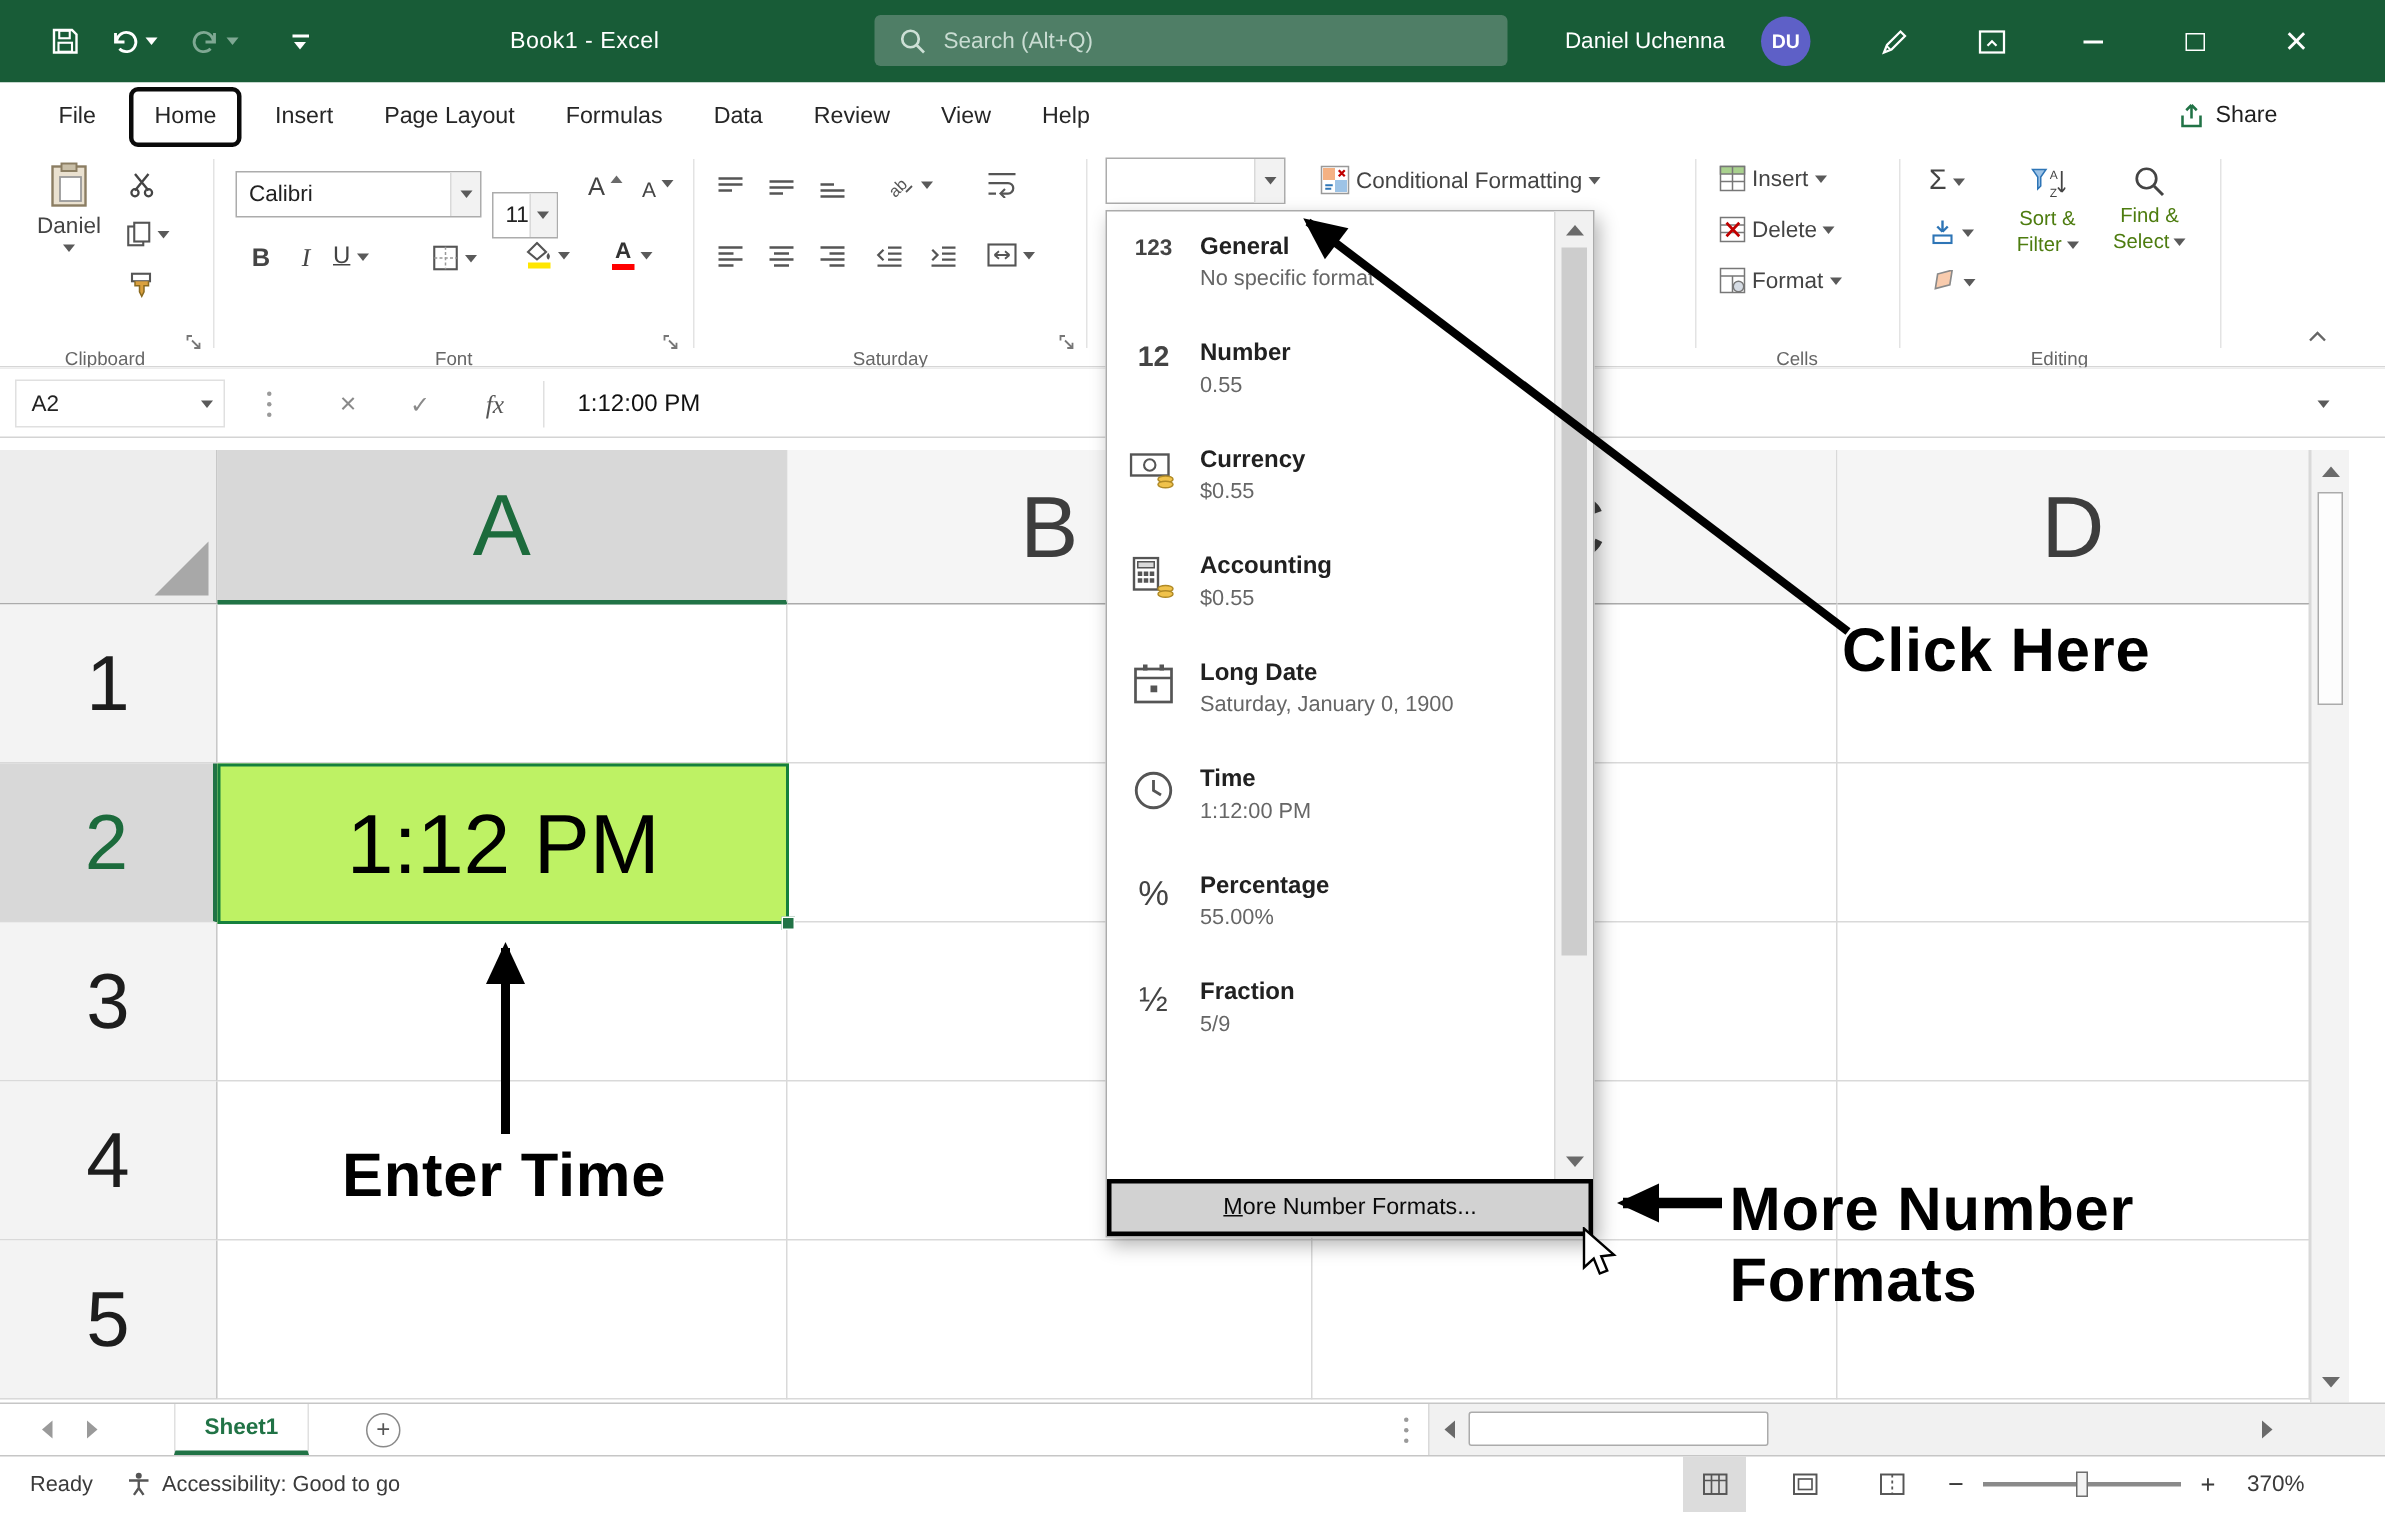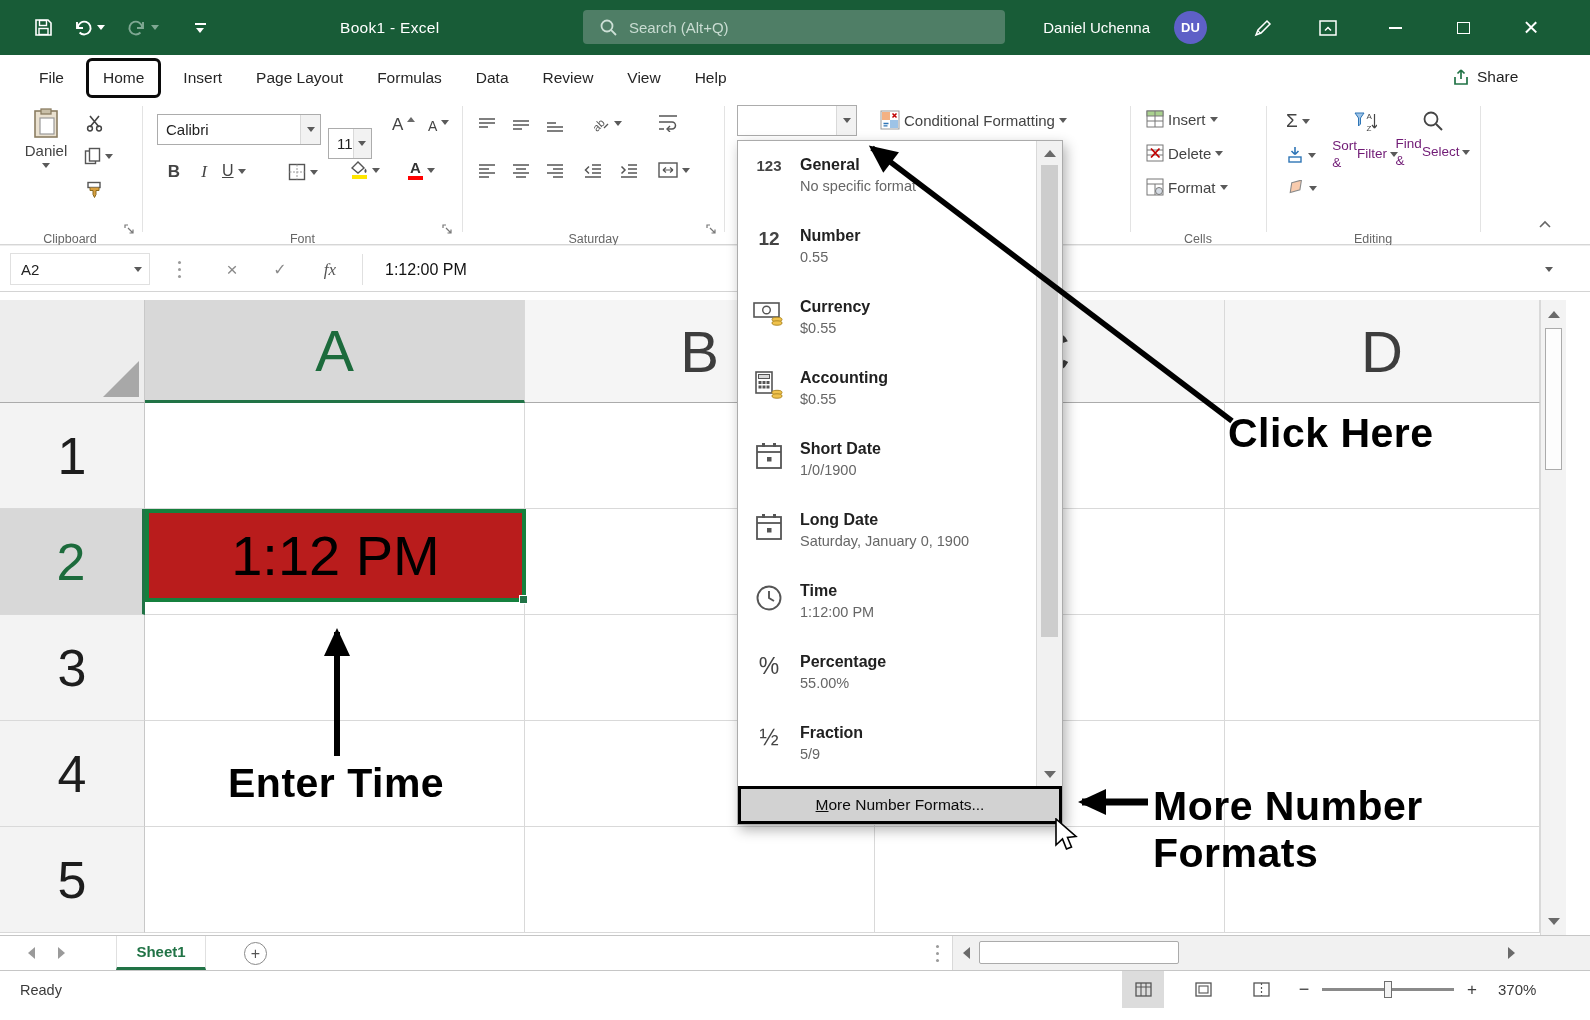--- a/index.html
+++ b/index.html
@@ -40,40 +40,40 @@
 .bigbtn{position:absolute;display:flex;flex-direction:column;align-items:center;gap:4px;color:#444;font-size:15px}
 .combo{position:absolute;border:1px solid #ACACAC;background:#fff;display:flex;align-items:center;font-size:15px;color:#222}
 .combo .cval{flex:1;padding-left:8px}
 .combo .cchv{width:20px;height:100%;display:flex;align-items:center;justify-content:center;border-left:1px solid #D9D9D9;background:#F2F2F2}
 .bold-letter{font-weight:bold;font-size:17px}
 .italic-letter{font-style:italic;font-size:17px;font-family:"Liberation Serif",serif}
 .under-letter{text-decoration:underline;font-size:16px}
 .stack{display:flex;flex-direction:column;align-items:center;line-height:1}
 .ubar{width:15px;height:4px;margin-top:1px;display:block}
 .sigma{font-size:19px;color:#444}
-.twoline{display:flex;flex-direction:row;align-items:center;font-size:13.5px;color:#701a75;line-height:1.25}
+.twoline{display:flex;flex-direction:column;align-items:center;font-size:13.5px;color:#4d7c0f;line-height:1.25}
 .twoline .l2{display:flex;align-items:center;gap:3px}
 
 .fbar{top:245px;height:47px;background:#fff;border-bottom:1px solid #D4D4D4;border-top:1px solid #EDEDED}
 .namebox{position:absolute;left:10px;top:7px;width:140px;height:32px;border:1px solid #E0E0E0;display:flex;align-items:center;font-size:15px;color:#222}
 .namebox .nval{flex:1;padding-left:10px}
 .vdots{width:3px;height:3px;border-radius:50%;background:#9a9a9a;box-shadow:0 7px 0 #9a9a9a,0 -7px 0 #9a9a9a}
 .ficon{position:absolute;top:0;height:47px;display:flex;align-items:center;justify-content:center}
 .fx{font-family:"Liberation Serif",serif;font-style:italic;font-size:17px;color:#555}
 .fval{position:absolute;left:385px;top:0;height:47px;display:flex;align-items:center;font-size:16px;color:#111}
 
 .corner{position:absolute;left:0;top:300px;width:145px;height:103px;background:#EDEDED;border-right:1px solid #C8C8C8;border-bottom:1px solid #ABABAB}
 .corner-tri{position:absolute;right:5px;bottom:5px;width:0;height:0;border-left:36px solid transparent;border-bottom:36px solid #A8A8A8}
 .colh{position:absolute;top:300px;height:103px;background:#F5F5F5;border-right:1px solid #D9D9D9;border-bottom:1px solid #ABABAB;display:flex;align-items:center;justify-content:center;font-size:58px;color:#3d3d3d}
 .colh.sel{background:#D8D8D8;color:#1C6B3C;border-bottom:3px solid #217346}
 .rowh{position:absolute;left:0;width:145px;height:106px;background:#F3F3F3;border-right:1px solid #C8C8C8;border-bottom:1px solid #D9D9D9;display:flex;align-items:center;justify-content:center;font-size:52px;color:#1d1d1d}
 .rowh.sel{background:#D8D8D8;color:#1C6B3C;border-right:3px solid #217346}
 .gvline{position:absolute;top:403px;height:530px;width:1px;background:#D9D9D9}
 .ghline{position:absolute;left:145px;width:1395px;height:1px;background:#D9D9D9}
-.selcell{position:absolute;left:145px;top:509px;width:381px;height:93px;border:4px solid #15803d;z-index:5;display:flex;align-items:center;justify-content:center;font-size:56px;color:#000;background:#b91c1c}
+.selcell{position:absolute;left:145px;top:509px;width:381px;height:107px;border:2px solid #15803d;z-index:5;display:flex;align-items:center;justify-content:center;font-size:56px;color:#000;background:#bef264}
 .fillhandle{position:absolute;right:-6px;bottom:-6px;width:9px;height:9px;background:#217346;border:1.5px solid #fff}
 
 .vscroll{position:absolute;left:1540px;top:300px;width:26px;height:635px;background:#F3F3F3;border-left:1px solid #D9D9D9}
 .vthumb{position:absolute;left:4px;top:28px;width:17px;height:142px;background:#FDFDFD;border:1px solid #ABABAB}
 .sb-arrow{position:absolute;display:flex;align-items:center;justify-content:center;width:100%;height:20px}
 
 .nfmenu{position:absolute;left:737px;top:140px;width:326px;height:685px;background:#fff;border:1px solid #ABABAB;box-shadow:3px 5px 12px rgba(0,0,0,.3);z-index:40}
 .nf-items{position:absolute;left:0;top:4px;width:298px}
 .nf-item{height:71px;display:flex;align-items:flex-start;padding-top:11px;cursor:default}
 .nf-ic{width:62px;display:flex;justify-content:center;padding-top:2px;color:#444}
@@ -597,35 +597,20 @@
       <span class="nf-ic">
         <svg width="28" height="28" viewBox="0 0 28 28">
             <rect x="2" y="4" width="24" height="22" fill="#fff" stroke="#555" stroke-width="1.8"></rect>
             <line x1="2" y1="10" x2="26" y2="10" stroke="#555" stroke-width="1.8"></line>
             <rect x="7" y="1" width="3" height="4" fill="#555"></rect>
             <rect x="18" y="1" width="3" height="4" fill="#555"></rect>
             <rect x="12" y="15" width="4.5" height="4.5" fill="#555"></rect>
           </svg>
       </span>
       <span class="nf-txt">
-          <span class="nf-name">Short Date</span>
-          <span class="nf-prev">1/0/1900</span>
-        </span>
-    </div>
-    <div class="nf-item">
-      <span class="nf-ic">
-        <svg width="28" height="28" viewBox="0 0 28 28">
-            <rect x="2" y="4" width="24" height="22" fill="#fff" stroke="#555" stroke-width="1.8"></rect>
-            <line x1="2" y1="10" x2="26" y2="10" stroke="#555" stroke-width="1.8"></line>
-            <rect x="7" y="1" width="3" height="4" fill="#555"></rect>
-            <rect x="18" y="1" width="3" height="4" fill="#555"></rect>
-            <rect x="12" y="15" width="4.5" height="4.5" fill="#555"></rect>
-          </svg>
-      </span>
-      <span class="nf-txt">
           <span class="nf-name">Long Date</span>
           <span class="nf-prev">Saturday, January 0, 1900</span>
         </span>
     </div>
     <div class="nf-item">
       <span class="nf-ic">
         <svg width="28" height="28" viewBox="0 0 28 28">
             <circle cx="14" cy="14" r="11.5" fill="none" stroke="#555" stroke-width="1.9"></circle>
             <path d="M14 7 V14 L19 17" fill="none" stroke="#555" stroke-width="1.9"></path>
           </svg>
@@ -691,20 +676,27 @@
     <div class="fc" style="position:absolute;right:68px;top:0;width:22px;height:34px">
         <span class="tr6"></span>
       </div>
   </div>
 </div>
 
 <div class="bar statusbar">
   <div class="sitem" style="left:20px">
       <span>Ready</span>
     </div>
+  <div class="sitem" style="left:84px">
+    <svg width="17" height="17" viewBox="0 0 17 17">
+        <circle cx="8.5" cy="2.8" r="2" fill="#555"></circle>
+        <path d="M2 6 h13 M8.5 6 v5 M8.5 11 l-3.2 4.6 M8.5 11 l3.2 4.6" stroke="#555" stroke-width="1.6" fill="none"></path>
+      </svg>
+    <span>Accessibility: Good to go</span>
+  </div>
   <div class="viewbtn active" style="left:1122px">
     <svg width="17" height="15" viewBox="0 0 17 15">
         <rect x="1" y="1" width="15" height="13" fill="none" stroke="#555" stroke-width="1.3"></rect>
         <path d="M1 5 H16 M6 1 V14 M11 1 V14" stroke="#555" stroke-width="1.1"></path>
       </svg>
   </div>
   <div class="viewbtn" style="left:1182px">
     <svg width="17" height="15" viewBox="0 0 17 15">
         <rect x="1" y="1" width="15" height="13" fill="none" stroke="#555" stroke-width="1.3"></rect>
         <rect x="4" y="4" width="9" height="7" fill="none" stroke="#555" stroke-width="1.1"></rect>

